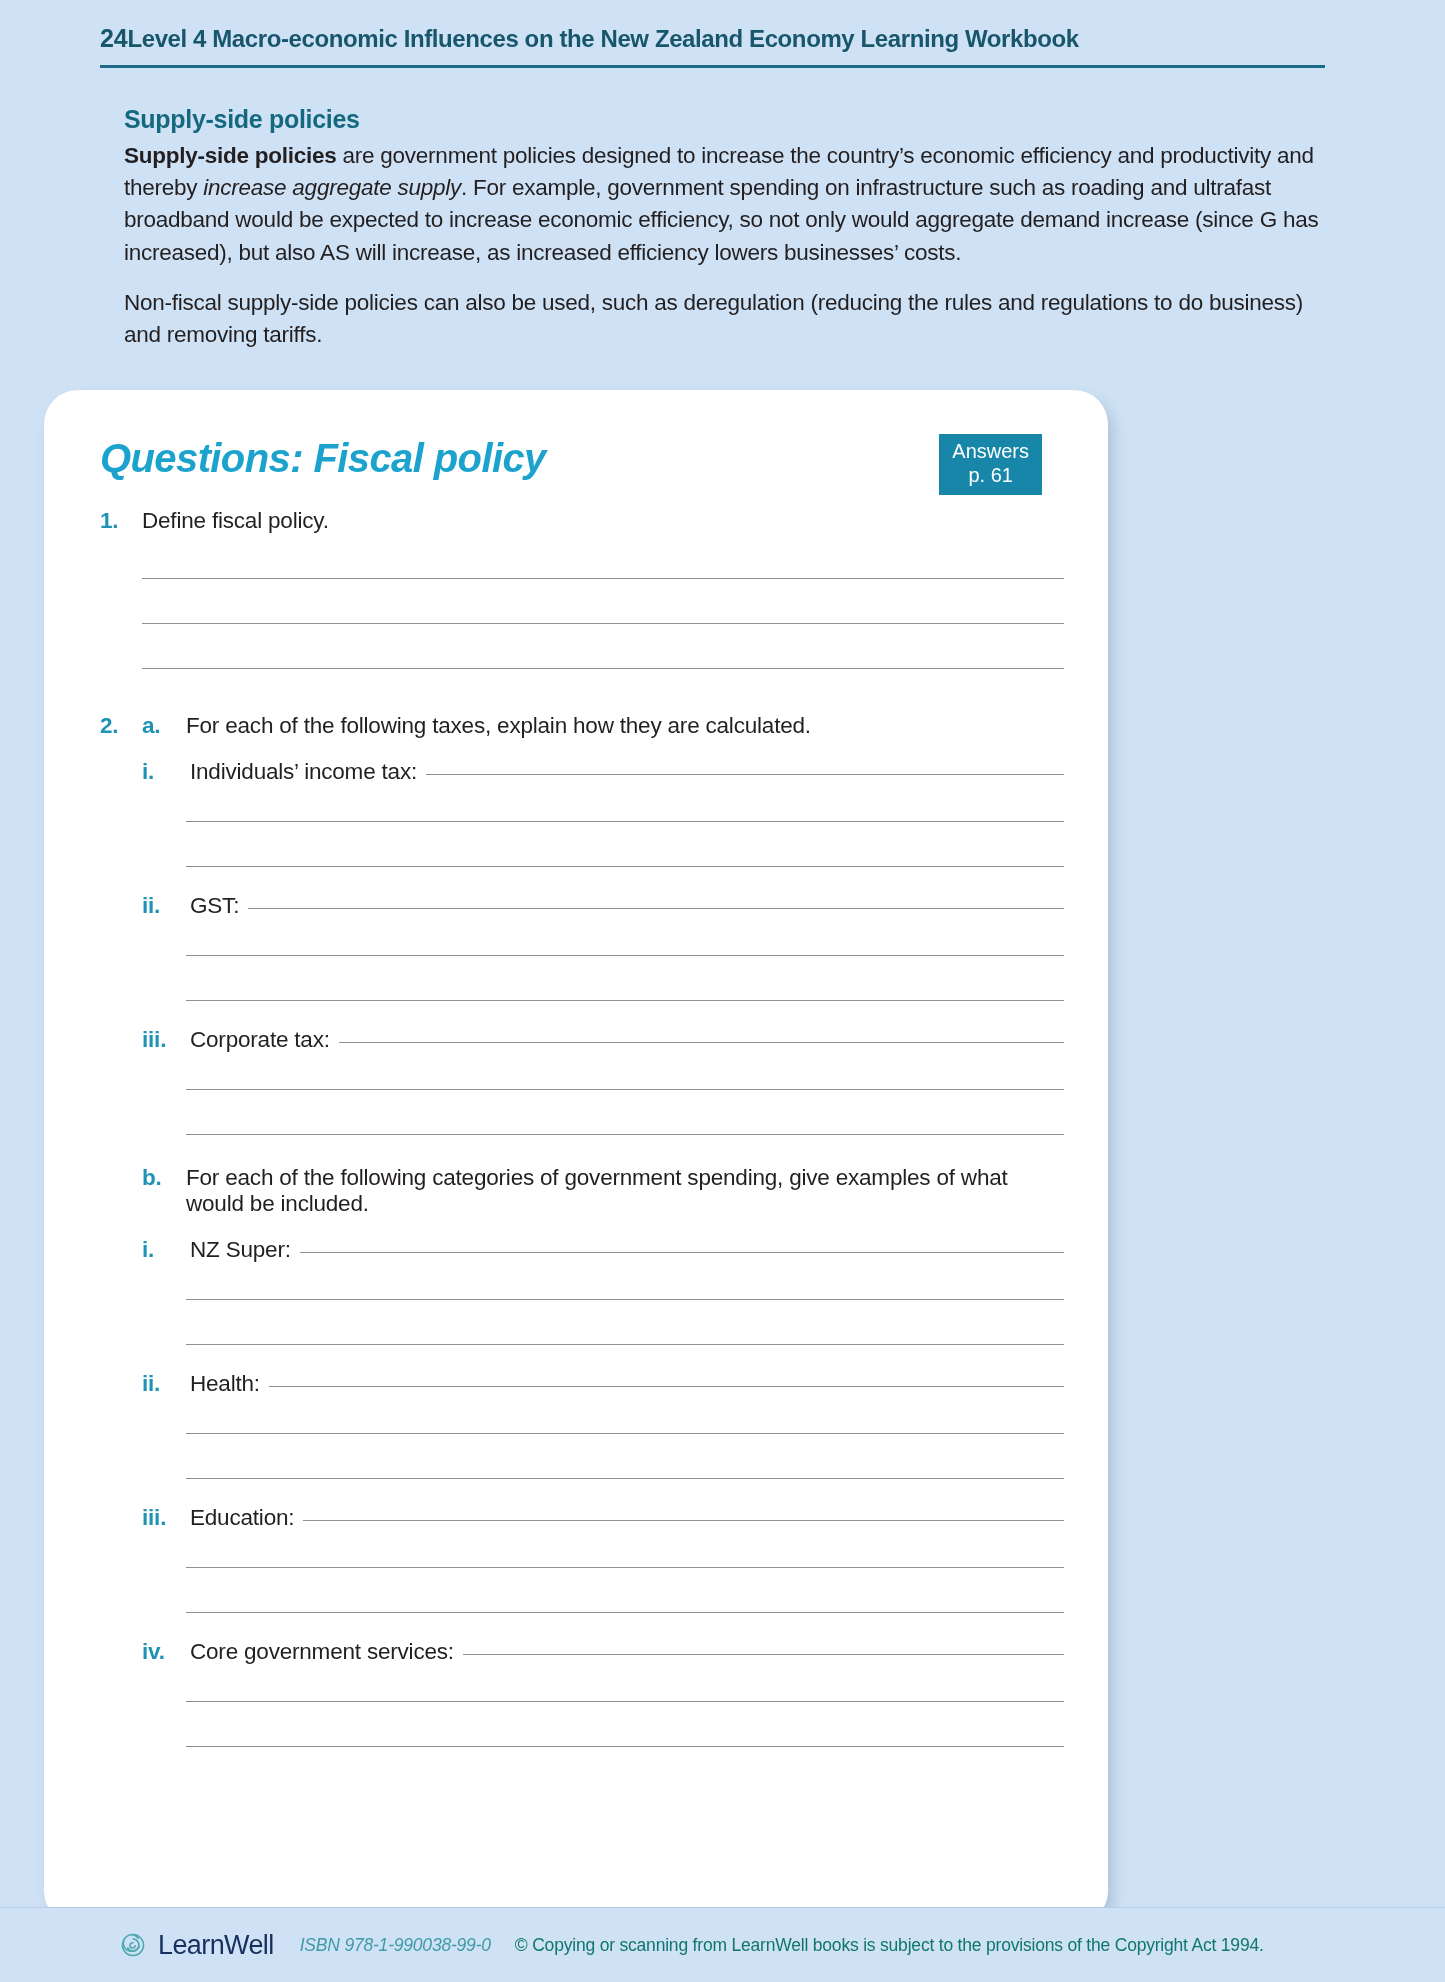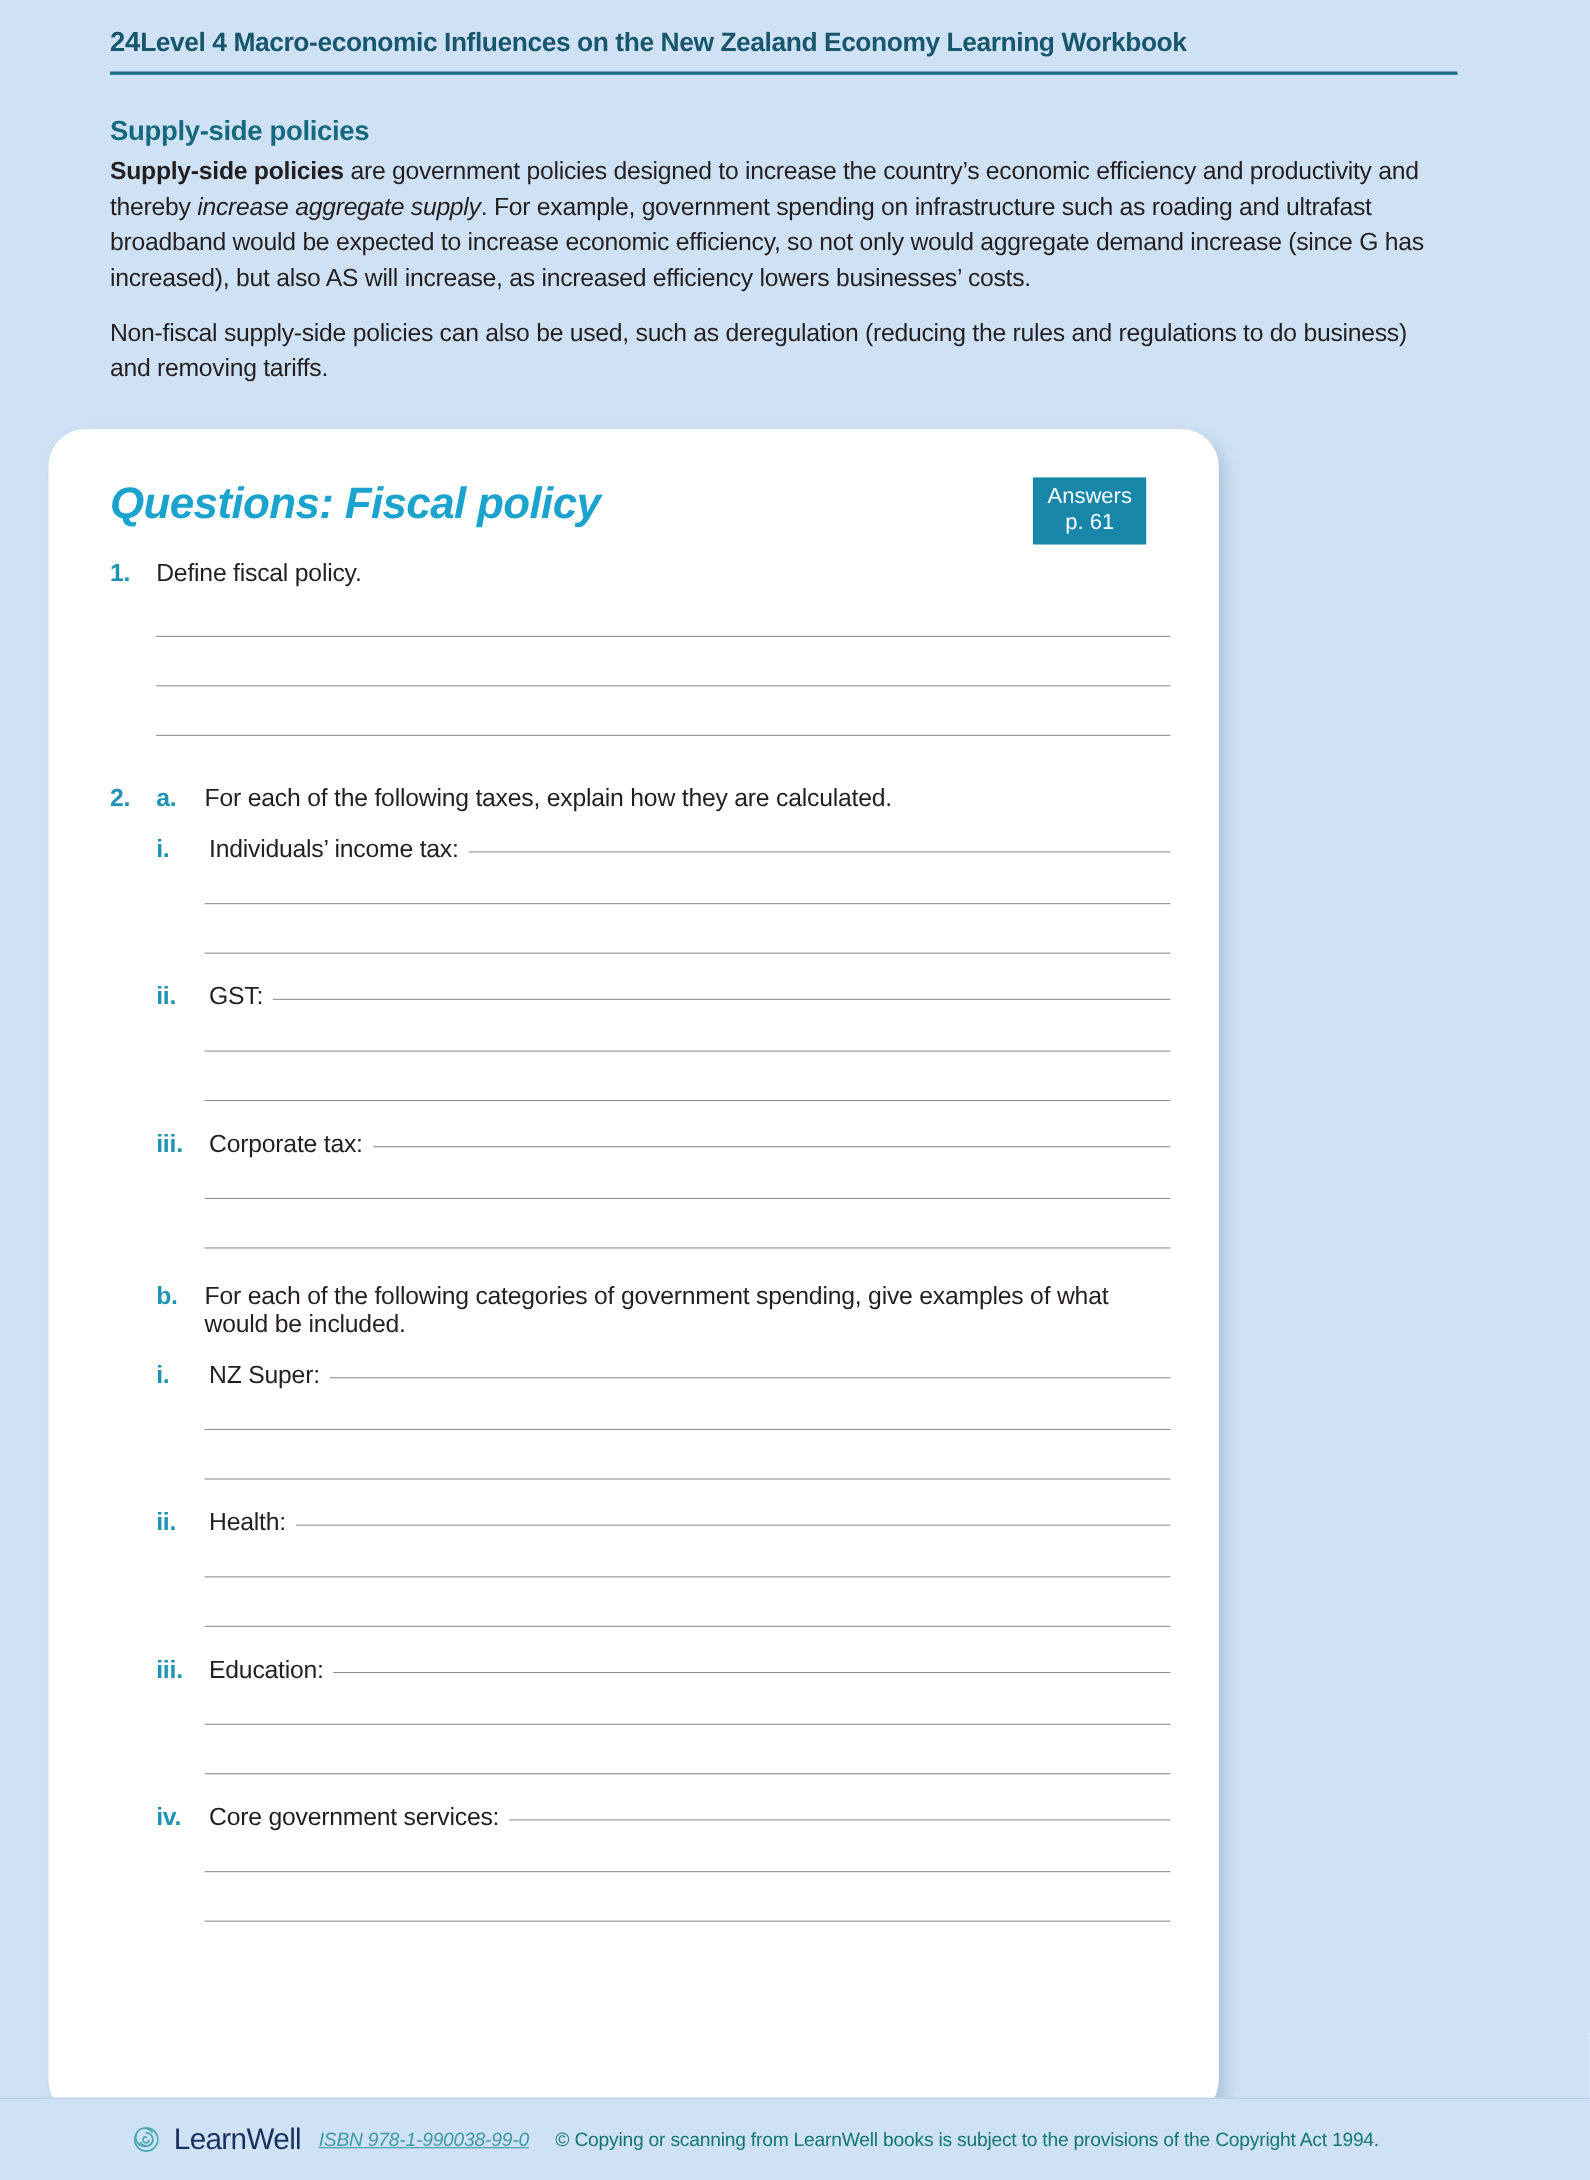--- a/index.html
+++ b/index.html
@@ -51,21 +51,21 @@
   .header-rule {
     height: 3px;
     background: #1d6b84;
     margin-top: 2px;
   }
 
   
   .intro {
     position: absolute;
     top: 105px;
-    left: 100px;
+    left: 124px;
     width: 1215px;
   }
   .section-heading {
     font-size: 25px;
     font-weight: bold;
     color: #15687e;
     letter-spacing: -0.3px;
     margin-bottom: 6px;
   }
   .body-text {
@@ -188,23 +188,22 @@
   .spiral { width: 30px; height: 30px; display: block; }
   .logo-text {
     font-size: 27px;
     color: #17305e;
     letter-spacing: -0.6px;
   }
   .isbn {
     font-size: 17.5px;
     font-style: italic;
     color: #3f9aa6;
-    margin-left: 2px;
+    margin-left: 12px;
     letter-spacing: -0.2px;
-    text-decoration: underline;
   }
   .copyright {
     font-size: 17.5px;
     color: #0f766e;
     margin-left: 10px;
     letter-spacing: -0.2px;
   }
 </style>
 </head>
 <body>

